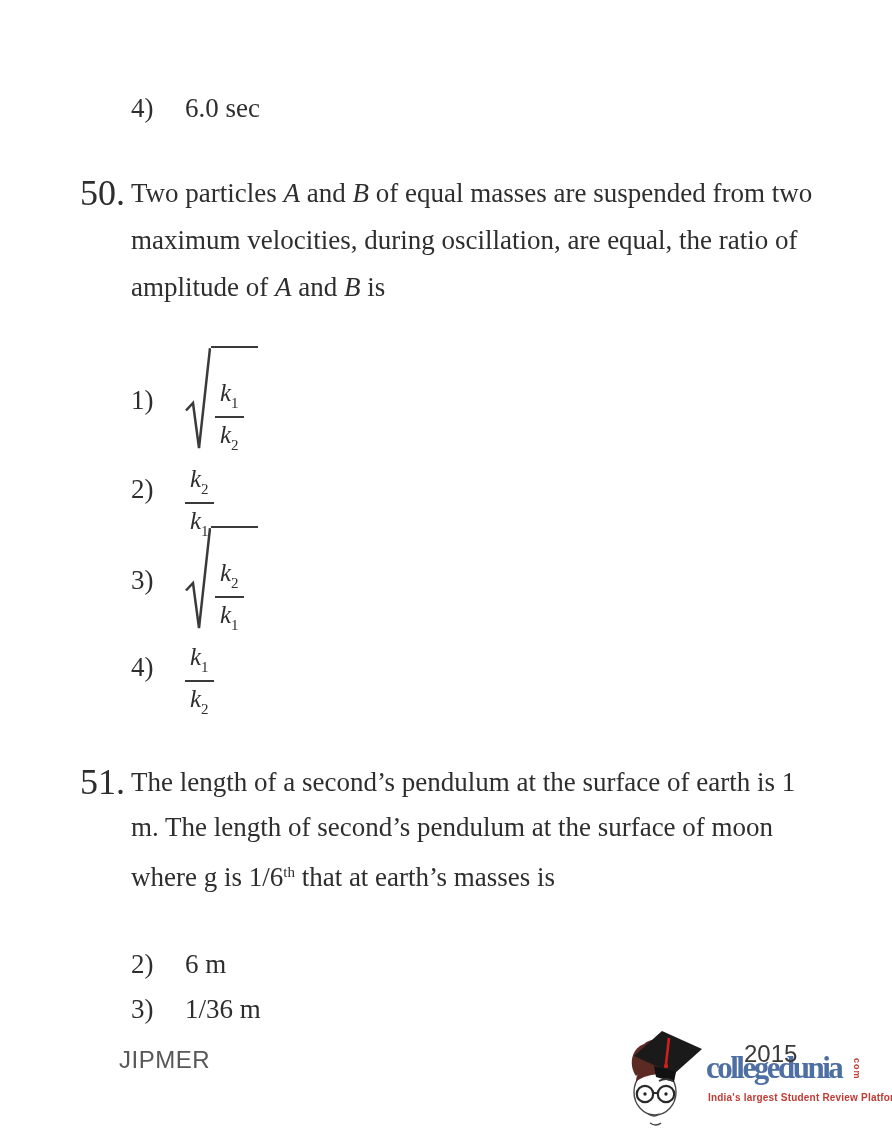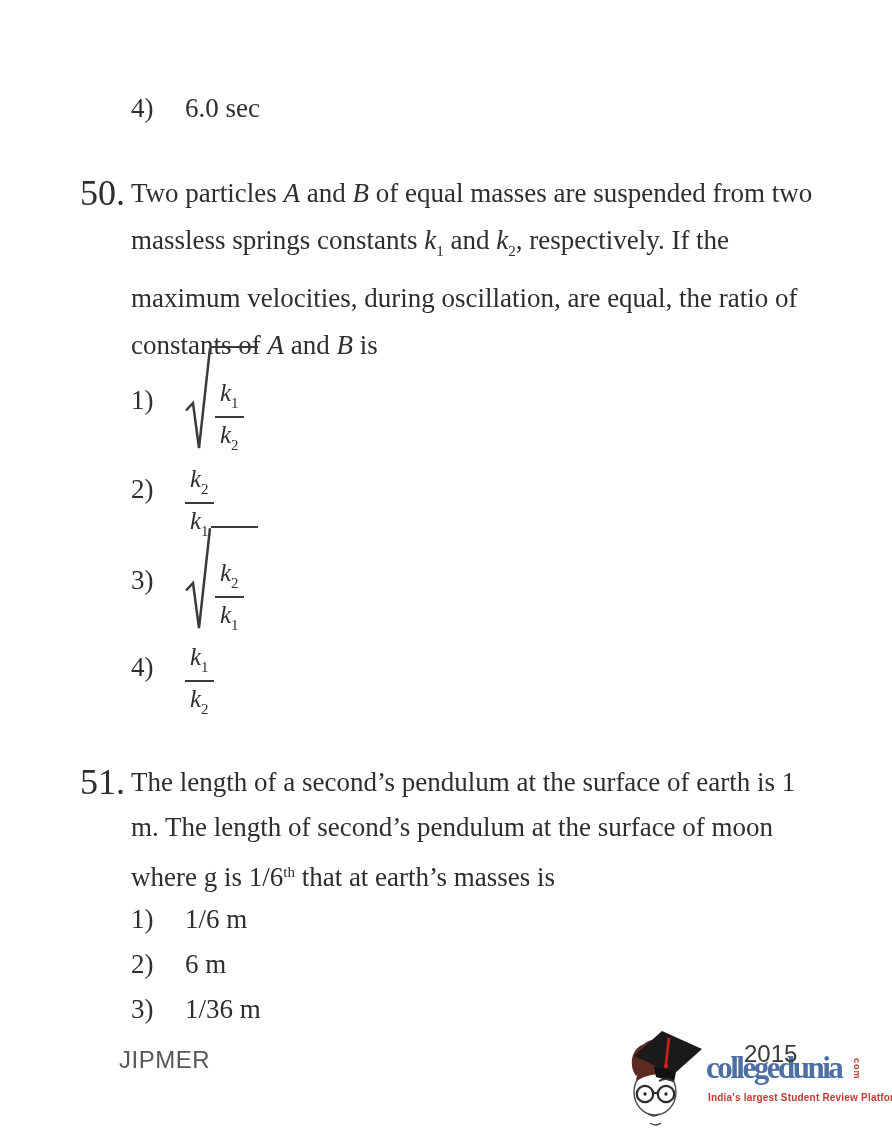--- a/index.html
+++ b/index.html
@@ -47,23 +47,22 @@
 
 <div class="page">
 
   <div class="abs qline" style="left:131px;top:85px;">
     <span class="opt-label">4)</span><span>6.0 sec</span>
   </div>
 
   <div class="abs qnum" style="left:80px;top:170px;line-height:47px;">50.</div>
   <div class="abs" style="left:131px;top:170px;">
     <div class="qline"><span>Two particles </span><span class="it">A</span><span> and </span><span class="it">B</span><span> of equal masses are suspended from two</span></div>
-    <div class="qline"><span>massless springs constants </span><span class="it">k</span><span class="msub">1</span><span> and </span><span class="it">k</span><span class="msub">2</span><span>, respectively. If the</span></div>
     <div class="qline">maximum velocities, during oscillation, are equal, the ratio of</div>
-    <div class="qline"><span>constants of </span><span class="it">A</span><span> and </span><span class="it">B</span><span> is</span></div>
+    <div class="qline"><span>amplitude of </span><span class="it">A</span><span> and </span><span class="it">B</span><span> is</span></div>
   </div>
 
   <div class="abs opt-row" style="top:360px;height:80px;">
     <span class="opt-label">1)</span>
     <span class="sqrt">
       <svg class="radsvg" viewBox="0 0 26 100" preserveAspectRatio="none">
         <path d="M1,60 L8,53 L14,95 L25,2" fill="none" stroke="#3a3a3a" stroke-width="2.5" vector-effect="non-scaling-stroke"></path>
       </svg>
       <span class="radicand">
         <span class="frac">
@@ -105,23 +104,20 @@
     </span>
   </div>
 
   <div class="abs qnum" style="left:80px;top:760px;line-height:45px;">51.</div>
   <div class="abs" style="left:131px;top:760px;">
     <div class="q51line">The length of a second’s pendulum at the surface of earth is 1</div>
     <div class="q51line">m. The length of second’s pendulum at the surface of moon</div>
     <div class="q51line"><span>where g is 1/6</span><span class="msup">th</span><span> that at earth’s masses is</span></div>
   </div>
 
-  <div class="abs q51line opt-text-row" style="top:897px;">
-    <span class="opt-label">1)</span><span>1/6 m</span>
-  </div>
   <div class="abs q51line opt-text-row" style="top:942px;">
     <span class="opt-label">2)</span><span>6 m</span>
   </div>
   <div class="abs q51line opt-text-row" style="top:987px;">
     <span class="opt-label">3)</span><span>1/36 m</span>
   </div>
 
   <div class="abs exam-name" style="left:119px;top:1046px;text-align:right;">JIPMER</div>
 
   <div class="abs year-watermark" style="left:744px;top:1040px;">2015</div>

